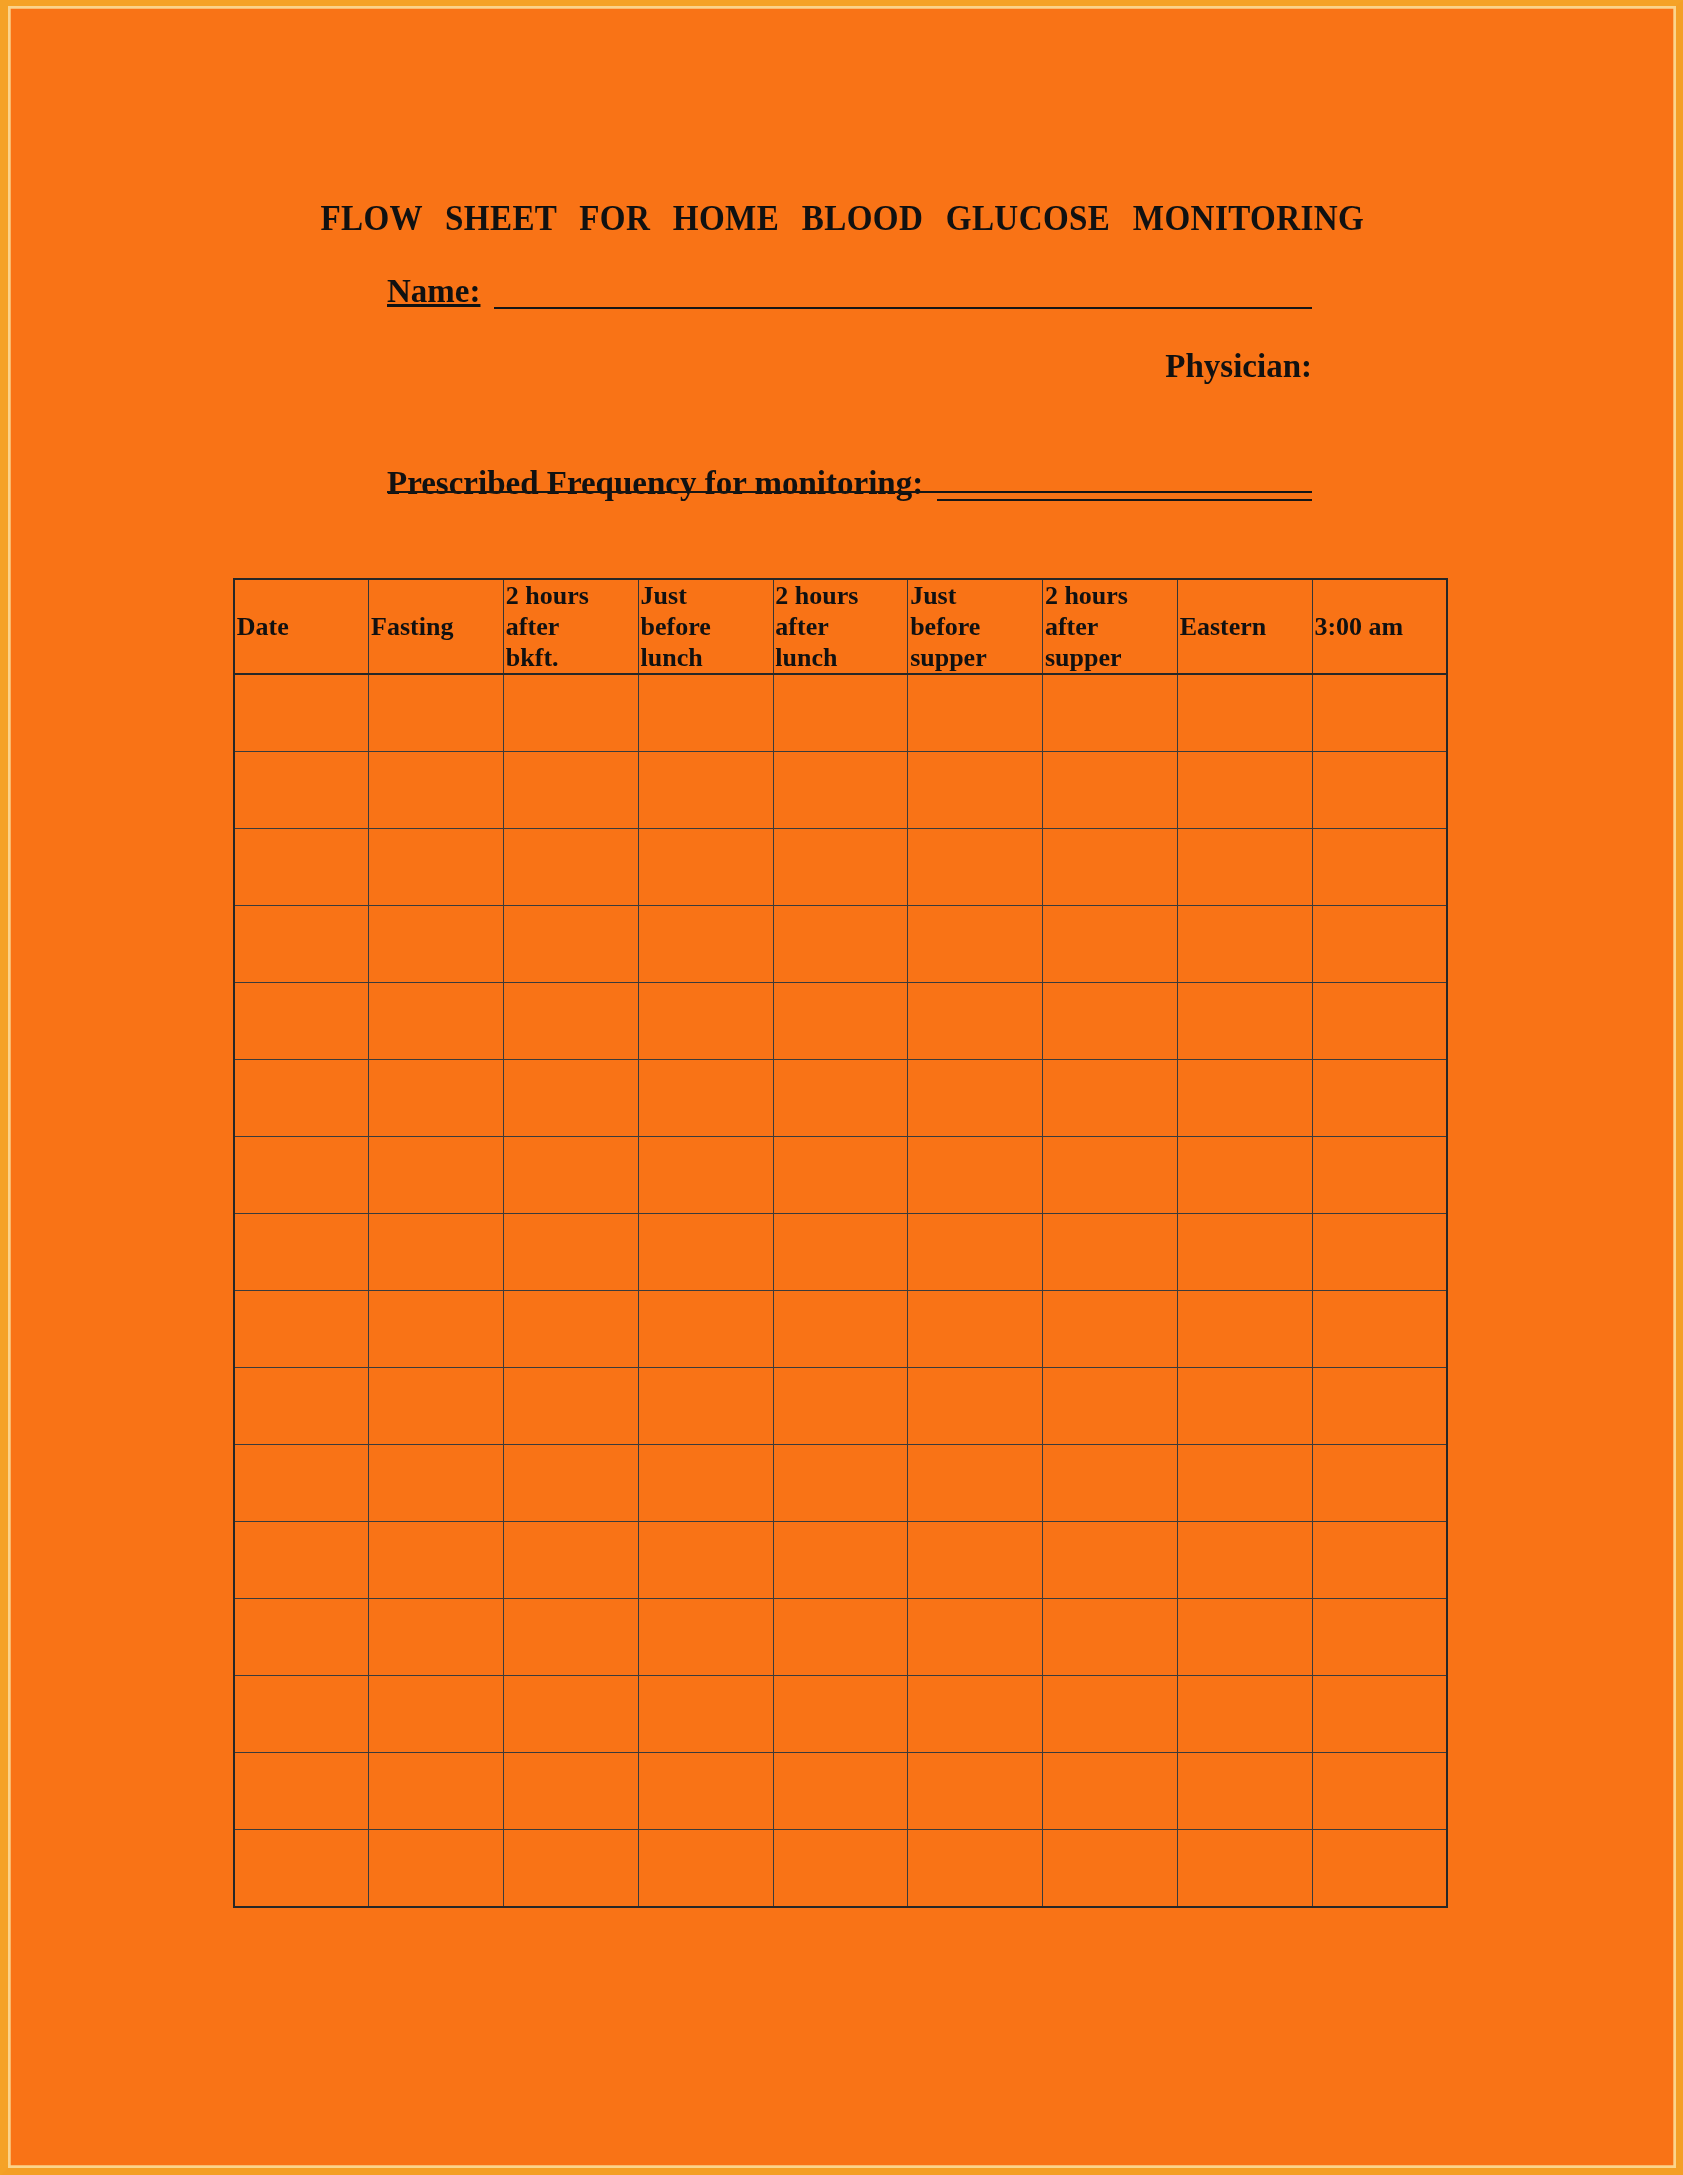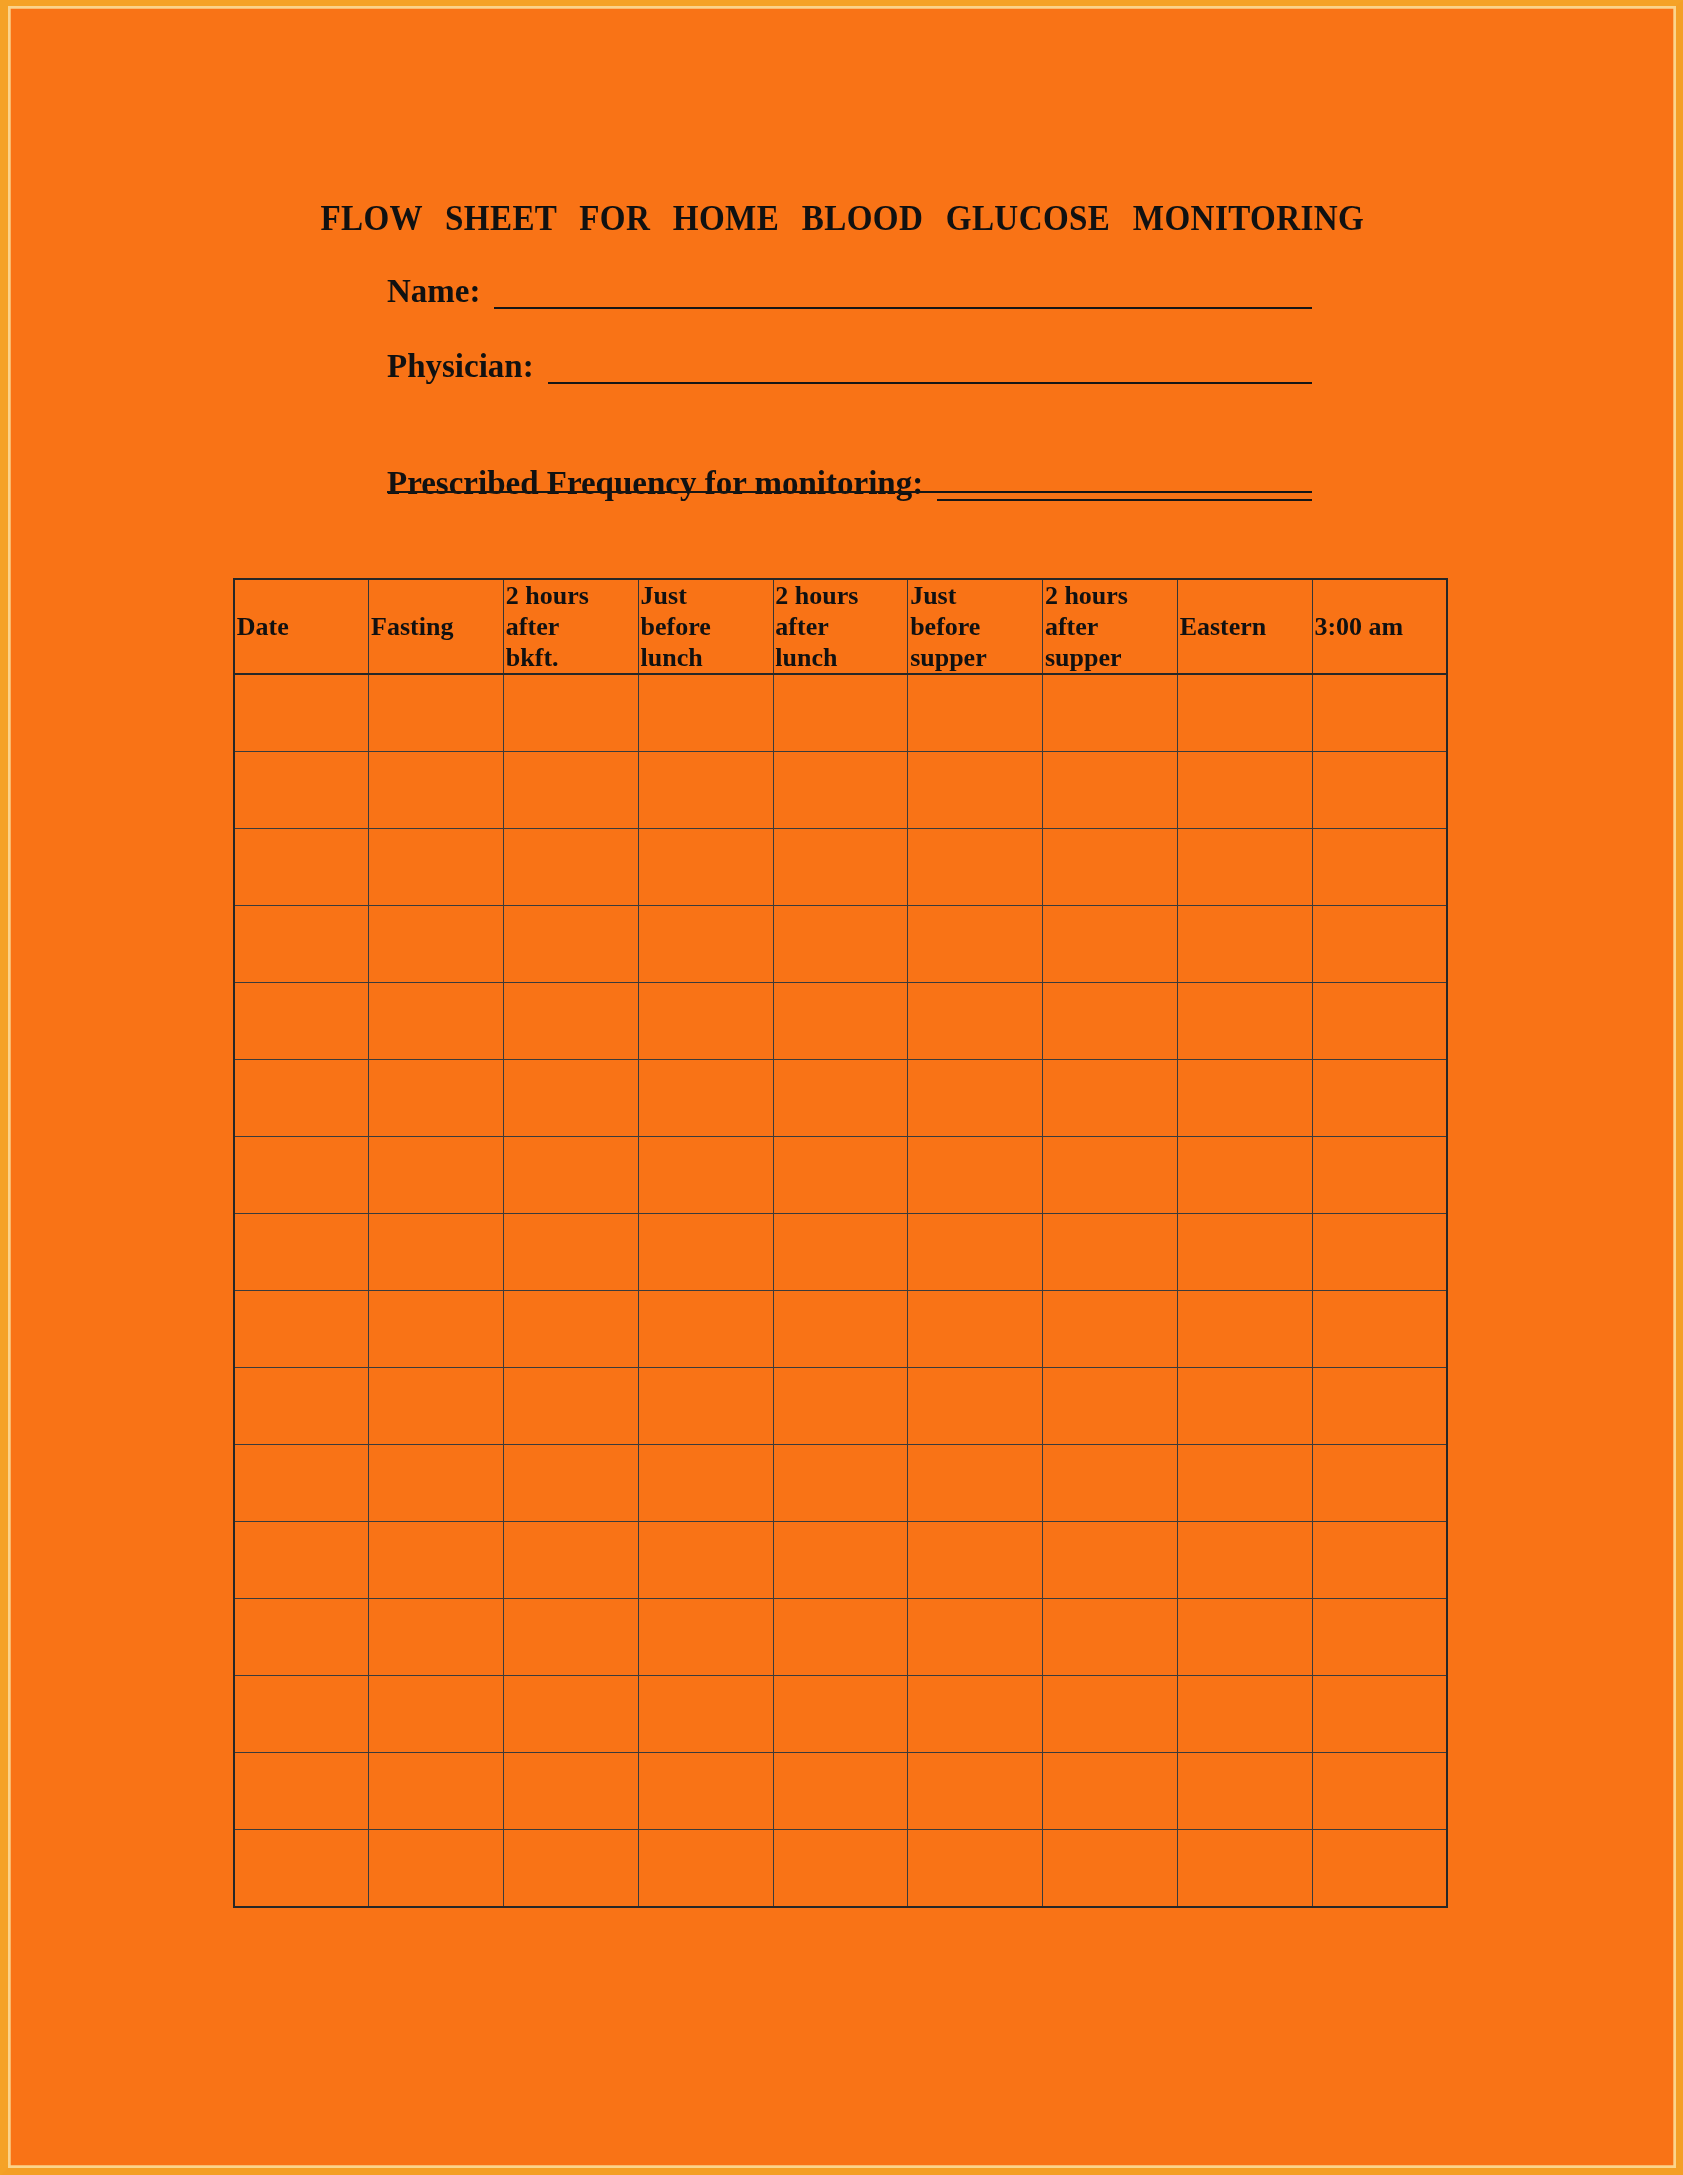--- a/index.html
+++ b/index.html
@@ -43,22 +43,22 @@
   }
   .fields { position: absolute; left: 387px; top: 0; width: 925px; }
   .field-row {
     position: absolute;
     left: 0;
     width: 925px;
     height: 43px;
     display: flex;
     align-items: flex-end;
   }
-  .field-row.name       { top: 270px; }
-  .field-row.physician  { top: 345px; }
+  .field-row.name       { top: 270px; text-decoration: underline; }
+  .field-row.physician  { top: 345px; flex-direction: column; }
   .field-row.prescribed { top: 420px; margin-top: 42px; }
   .field-label {
     font-weight: bold;
     font-size: 33px;
     line-height: 43px;
     white-space: nowrap;
     flex: 0 0 auto;
   }
   .field-line {
     flex: 1 1 auto;

